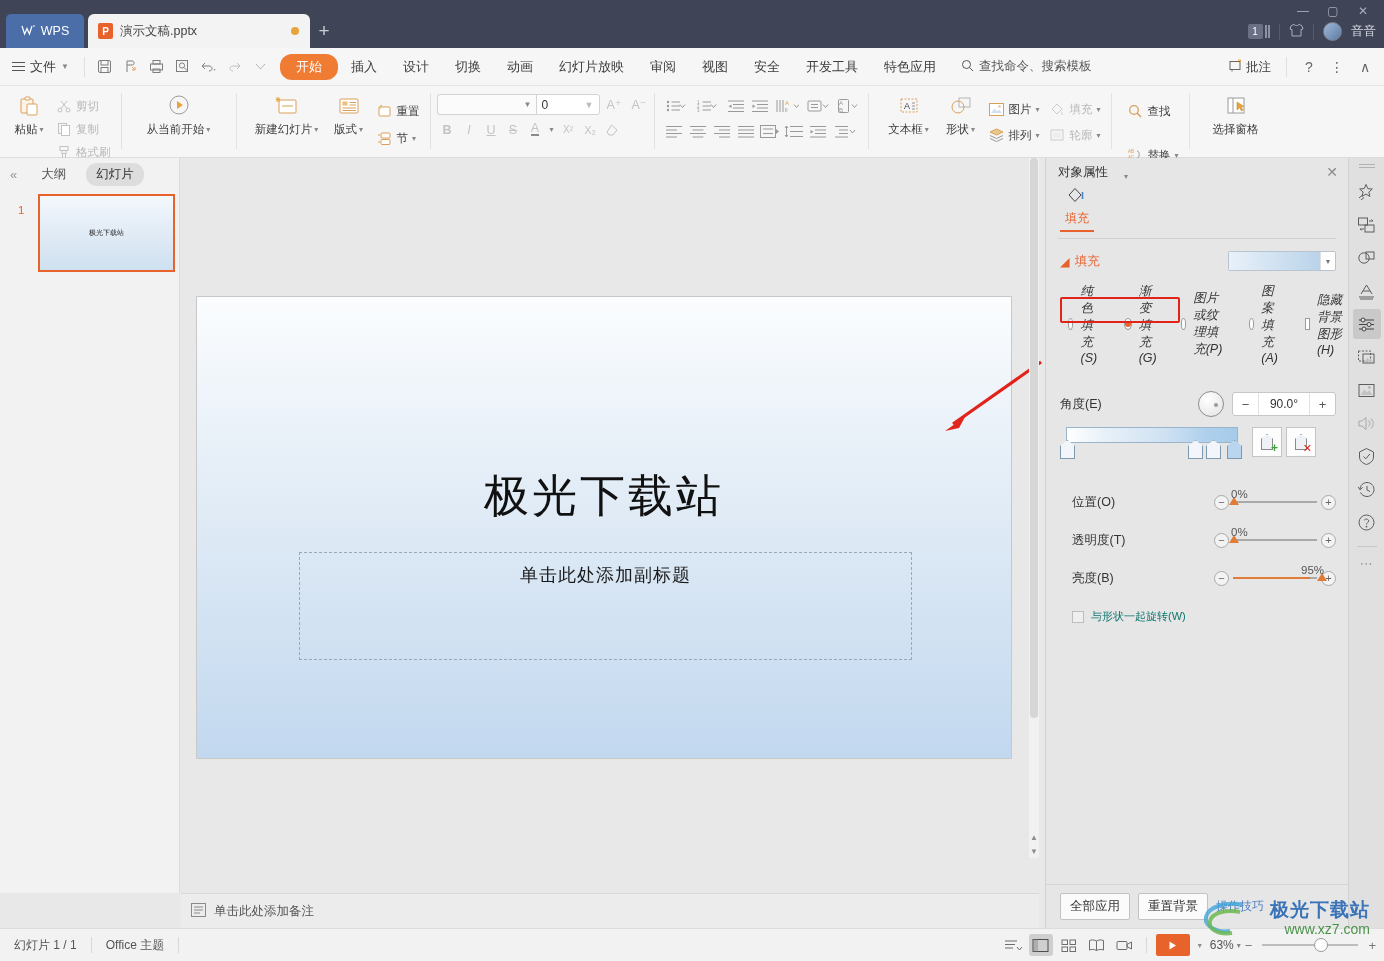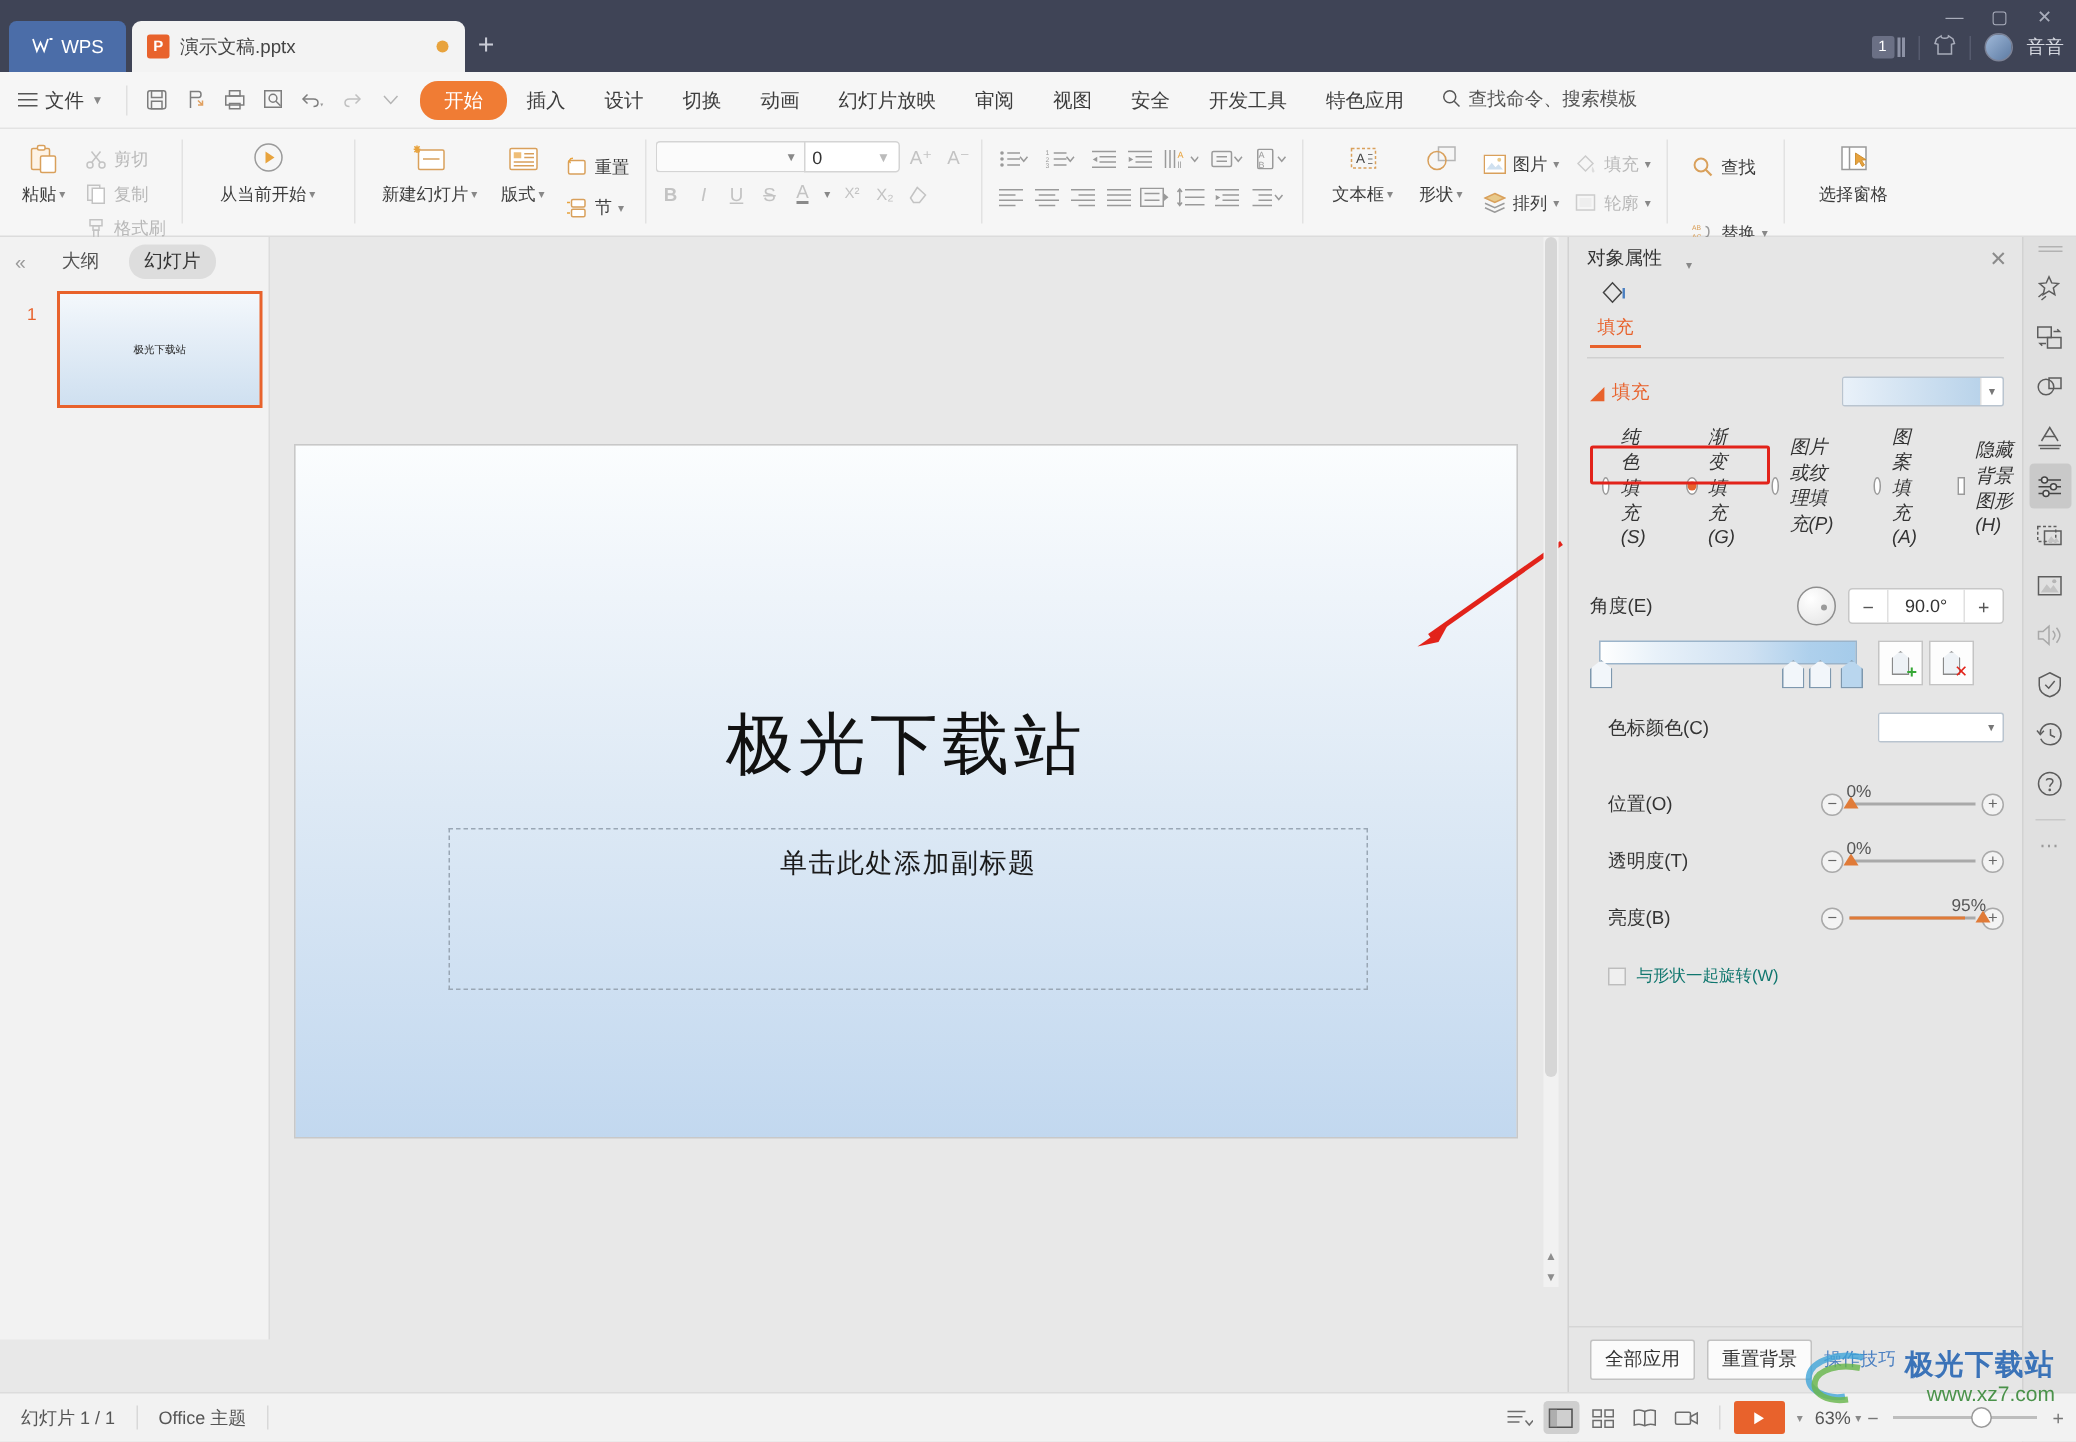--- a/index.html
+++ b/index.html
@@ -494,20 +494,36 @@
     <div class="mb-search">
       <span>
         <svg width="13" height="13" viewBox="0 0 13 13">
             <circle cx="5.5" cy="5.5" r="4" stroke="#555" fill="none"></circle>
             <path d="M8.5 8.5 L12 12" stroke="#555"></path>
           </svg>
       </span>
       <span>查找命令、搜索模板</span>
     </div>
 
+    <div class="mb-far">
+      <div class="lab">
+        <span>
+          <svg width="14" height="14" viewBox="0 0 14 14">
+              <rect x="2" y="2.5" width="10" height="8" stroke="#666" fill="none"></rect>
+              <path d="M4 12.5 L4 10.5" stroke="#666"></path>
+              <path d="M10 1 L12.5 1 L12.5 3.5" stroke="#e8a33d" fill="none"></path>
+            </svg>
+        </span>
+        <span>批注</span>
+      </div>
+      <div class="mb-div"></div>
+      <div class="ic">?</div>
+      <div class="ic">⋮</div>
+      <div class="ic">∧</div>
+    </div>
   </div>
 
   <div class="ribbon">
 
     <div class="rgroup">
       <div class="bigbtn">
         <span class="ic22">
           <svg width="22" height="22" viewBox="0 0 22 22">
               <rect x="3" y="4" width="12" height="14" rx="1" stroke="#d9a05b" fill="#fdf3e6"></rect>
               <rect x="7" y="2" width="5" height="3" rx="1" stroke="#d9a05b" fill="#fff"></rect>
@@ -904,20 +920,29 @@
       <path d="M100 4 L12 66" stroke="#e2231a" stroke-width="3.2" fill="none"></path>
       <path d="M4 73 L24 59 L18 70 Z" fill="#e2231a"></path>
     </svg>
     <div class="vscroll">
       <div class="thumbbar"></div>
       <div class="dn1">▲</div>
       <div class="dn2">▼</div>
     </div>
   </div>
 
+  <div class="notes">
+    <span>
+      <svg width="15" height="14" viewBox="0 0 15 14">
+          <rect x="0.5" y="0.5" width="14" height="13" stroke="#8a8a8a" fill="none"></rect>
+          <path d="M3 4 L12 4 M3 7 L12 7 M3 10 L9 10" stroke="#8a8a8a"></path>
+        </svg>
+    </span>
+    <span class="txt">单击此处添加备注</span>
+  </div>
 
   <div class="rightpanel">
     <div class="rp-head">
       <div class="t">
         <span>对象属性</span>
         <span class="caret">▾</span>
       </div>
       <div class="rp-close">✕</div>
     </div>
 
@@ -1008,27 +1033,20 @@
           <span class="mini-pin"></span>
           <span class="plusmark">+</span>
         </div>
         <div class="gb-btn">
           <span class="mini-pin"></span>
           <span class="xmark">✕</span>
         </div>
       </div>
     </div>
 
-    <div class="rowC">
-      <div class="lab3">色标颜色(C)</div>
-      <div class="combo2">
-        <div class="sw"></div>
-        <div class="ar">▼</div>
-      </div>
-    </div>
 
     <div class="sliderow" style="margin-top:32px;">
       <div class="srlab">位置(O)</div>
       <div class="srwrap">
         <div class="circbtn">−</div>
         <div class="track">
           <div class="knob" style="left:-4px"></div>
           <div class="sval" style="left:-2px">0%</div>
         </div>
         <div class="circbtn">+</div>

